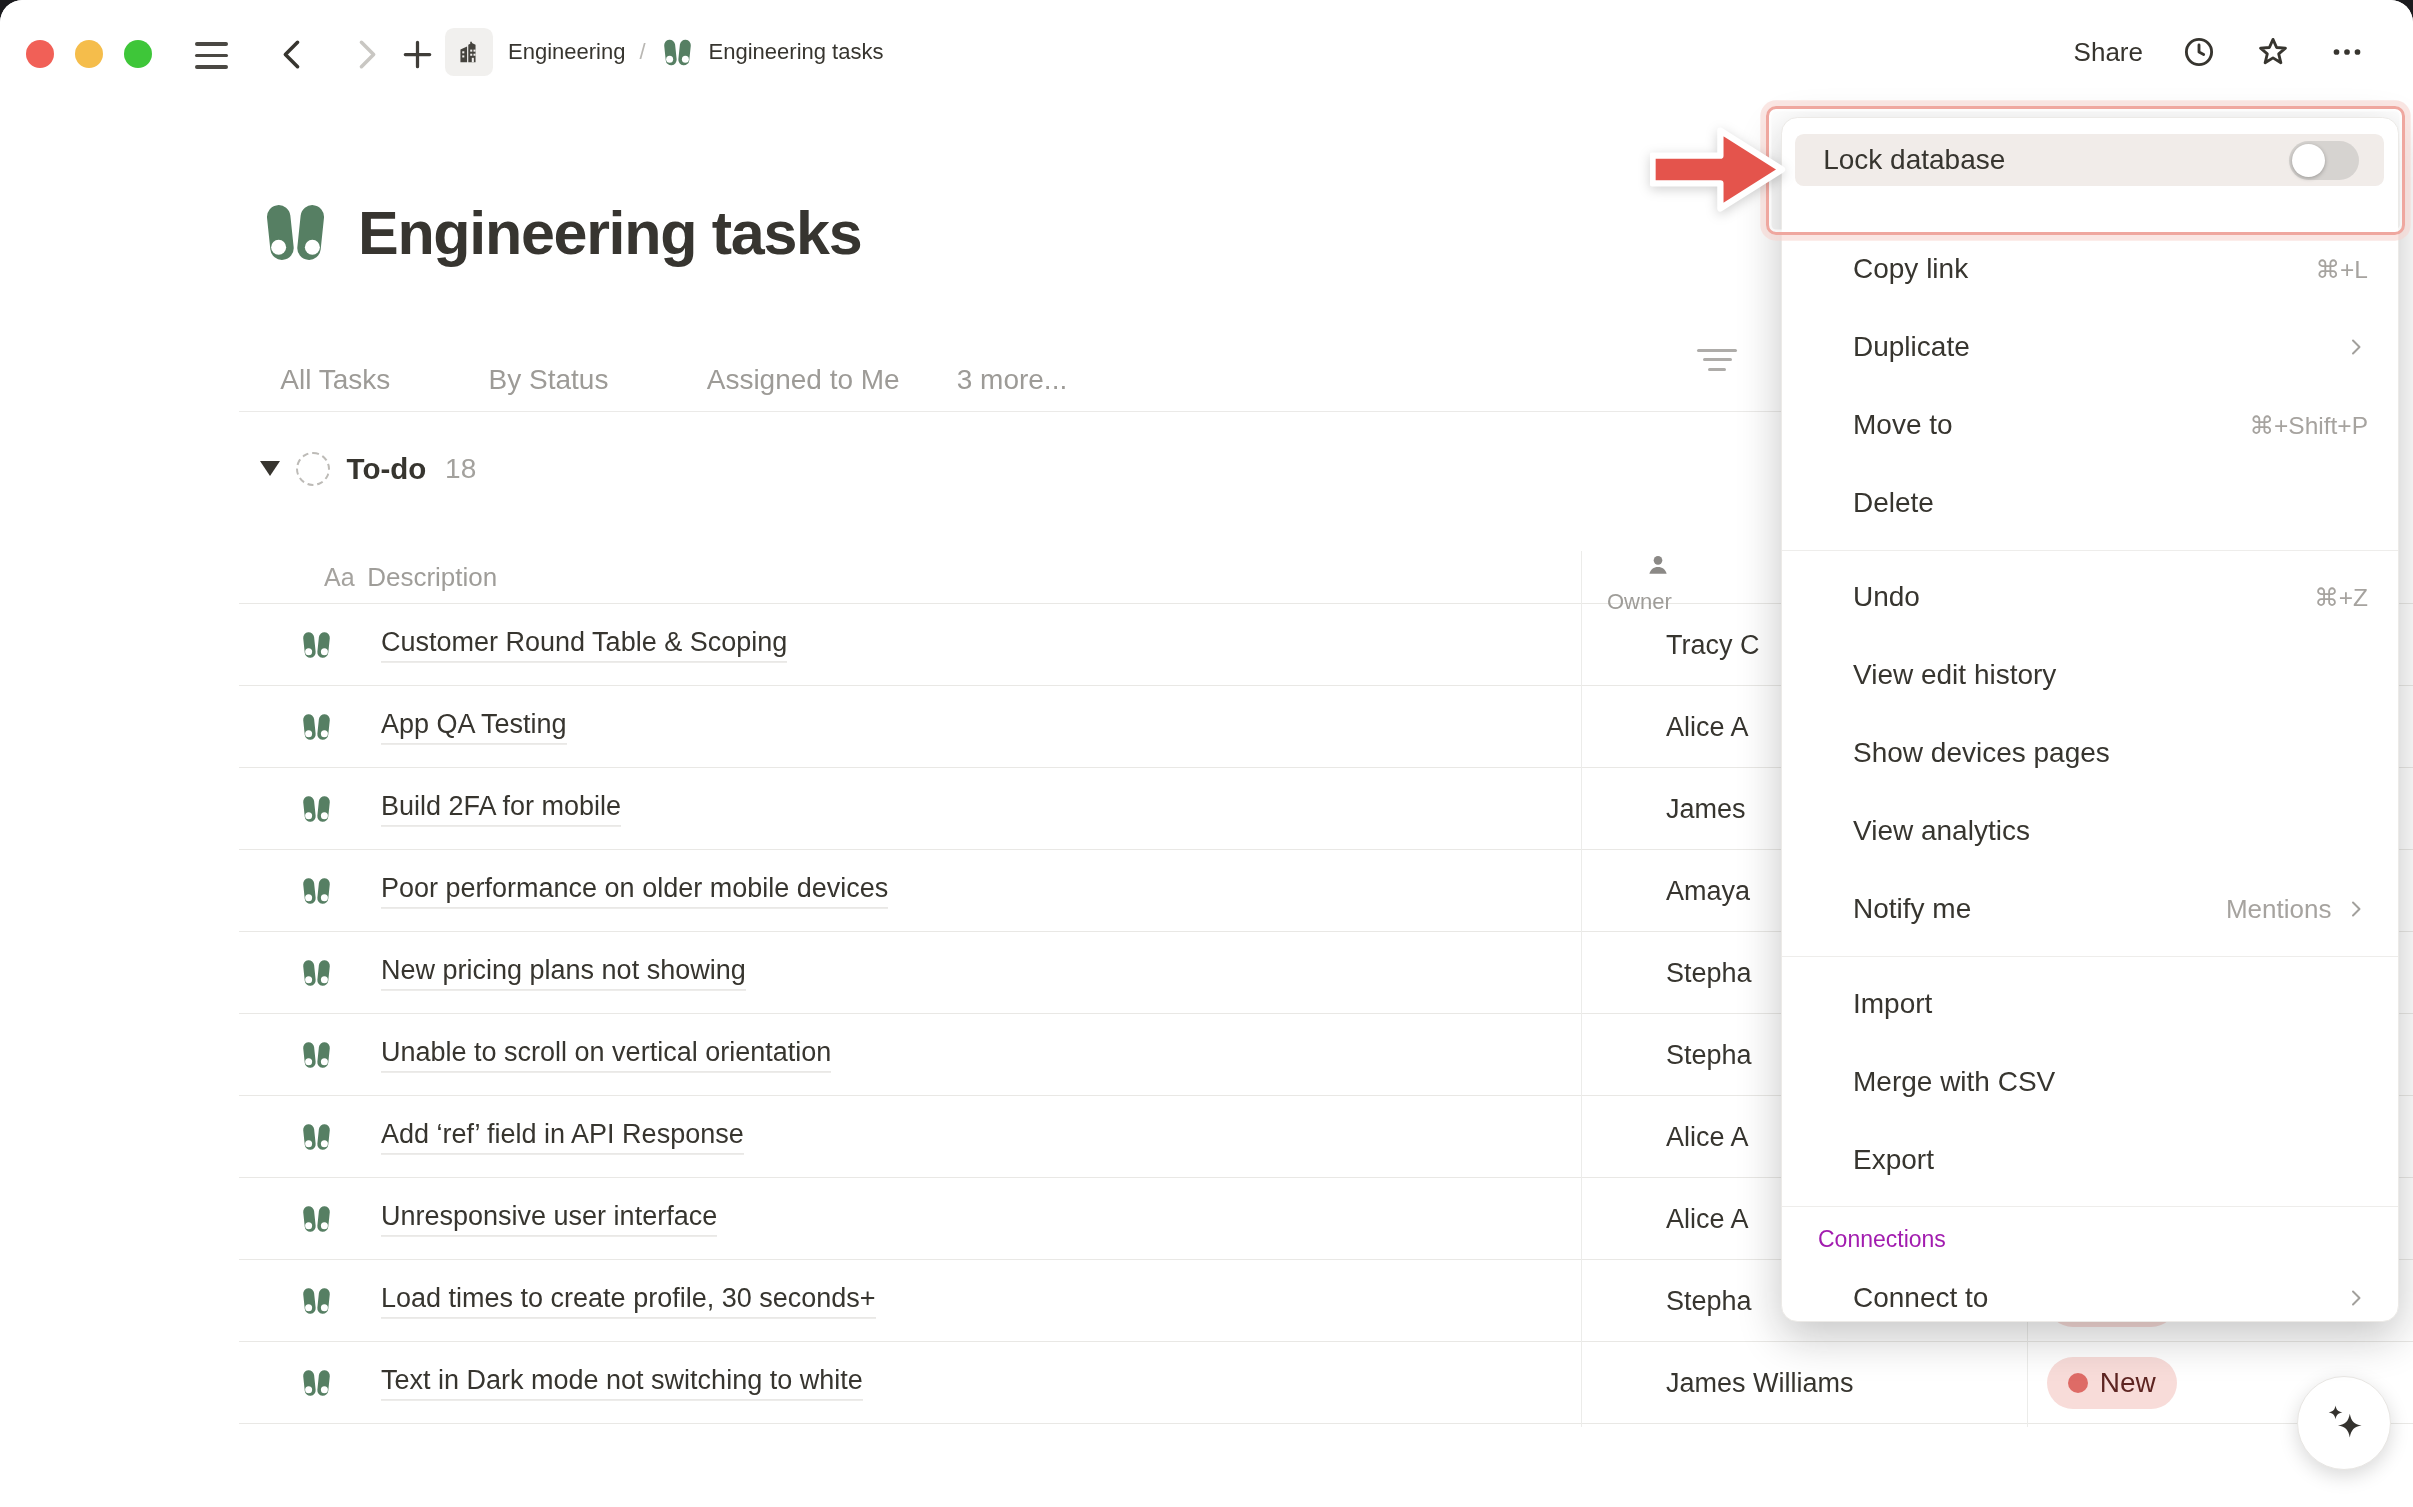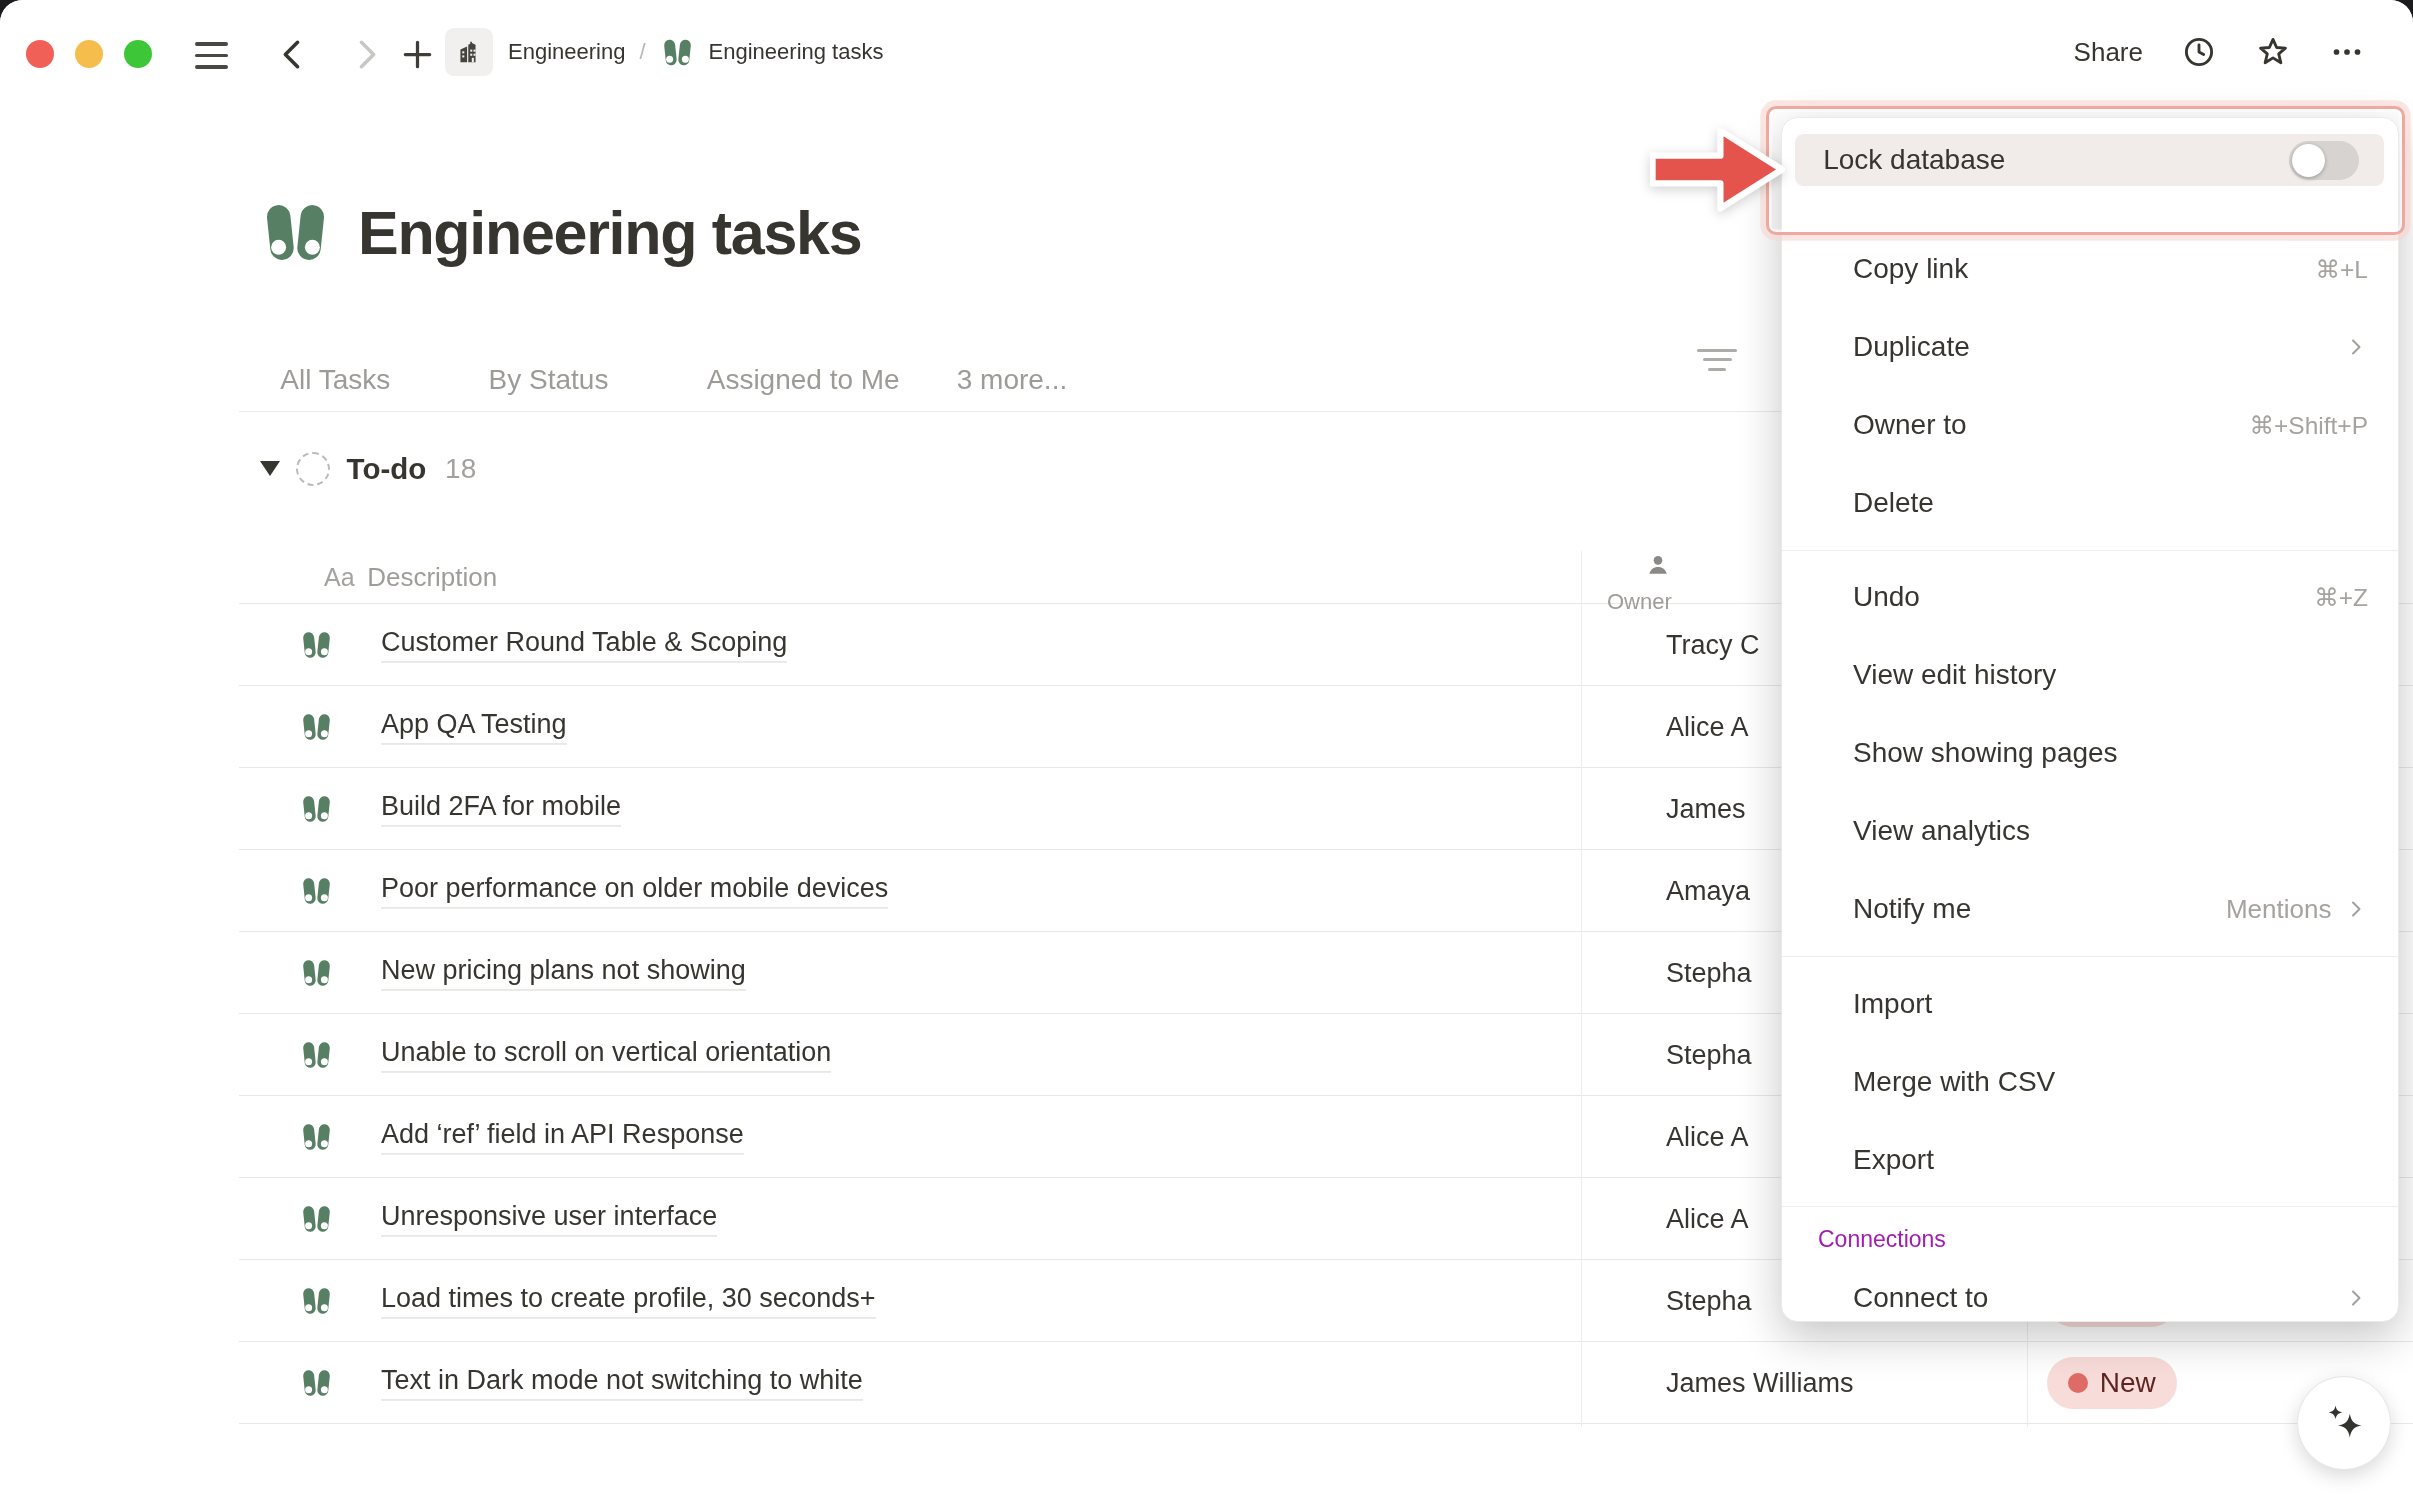--- a/index.html
+++ b/index.html
@@ -467,21 +467,21 @@
           <span class="m-chev">
                     <svg viewBox="0 0 24 24" fill="none" stroke="currentColor" stroke-width="1.7" stroke-linecap="round" stroke-linejoin="round">
                       <path d="M9 5.5 15.5 12 9 18.5" stroke-width="2"></path>
                     </svg>
                   </span>
         </span>
       </div>
 
       <div class="m-item">
         <span class="micon"></span>
-        <span class="m-label">Owner to</span>
+        <span class="m-label">Move to</span>
         <span class="m-trail">
 
           <span class="m-shortcut">⌘+Shift+P</span>
 
         </span>
       </div>
 
       <div class="m-item">
         <span class="micon"></span>
         <span class="m-label">Delete</span>
@@ -514,21 +514,21 @@
         <span class="m-label">View edit history</span>
         <span class="m-trail">
           
           
           
         </span>
       </div>
 
       <div class="m-item">
         <span class="micon"></span>
-        <span class="m-label">Show showing pages</span>
+        <span class="m-label">Show devices pages</span>
         <span class="m-trail">
           
           
           
         </span>
       </div>
 
       <div class="m-item">
         <span class="micon"></span>
         <span class="m-label">View analytics</span>

